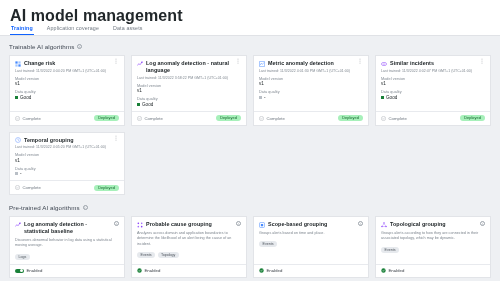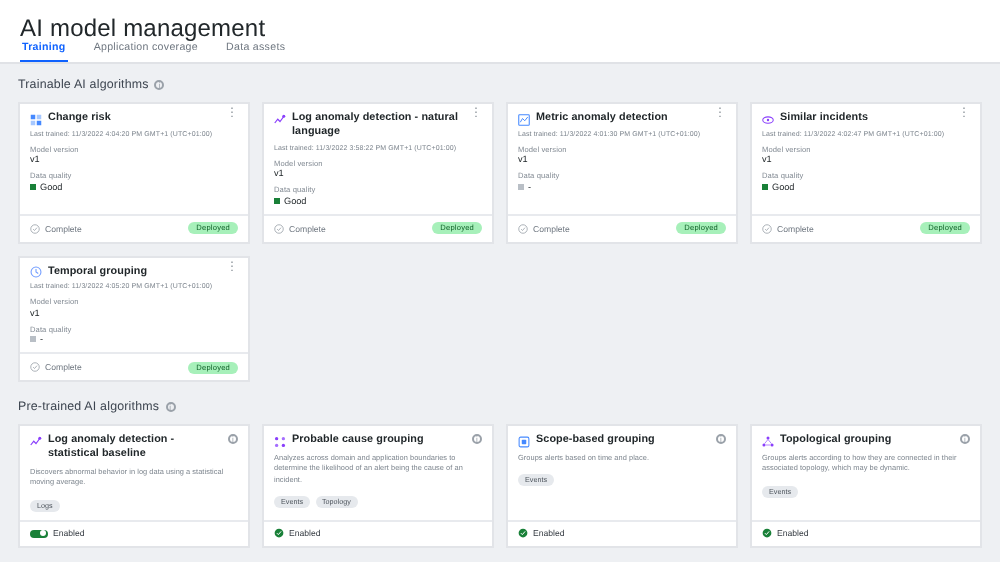--- a/index.html
+++ b/index.html
@@ -11,23 +11,23 @@
   }
   .page { width: 500px; height: 281px; position: relative; }
 
   
   .header {
     background: #ffffff;
     padding: 7px 10px 0 10px;
     border-bottom: 1px solid #e0e2e6;
   }
   .page-title {
-    font-size: 12px;
+    font-size: 16px;
     color: #21272a;
-    font-weight: 400;
+    font-weight: 700;
     letter-spacing: .1px;
     margin-bottom: 0;
   }
   .tabs { display: flex; gap: 12px; }
   .tab {
     font-size: 5.3px;
     color: #6f7780;
     padding: 0 1px 3px 1px;
     border-bottom: 1.4px solid transparent;
     cursor: pointer;

